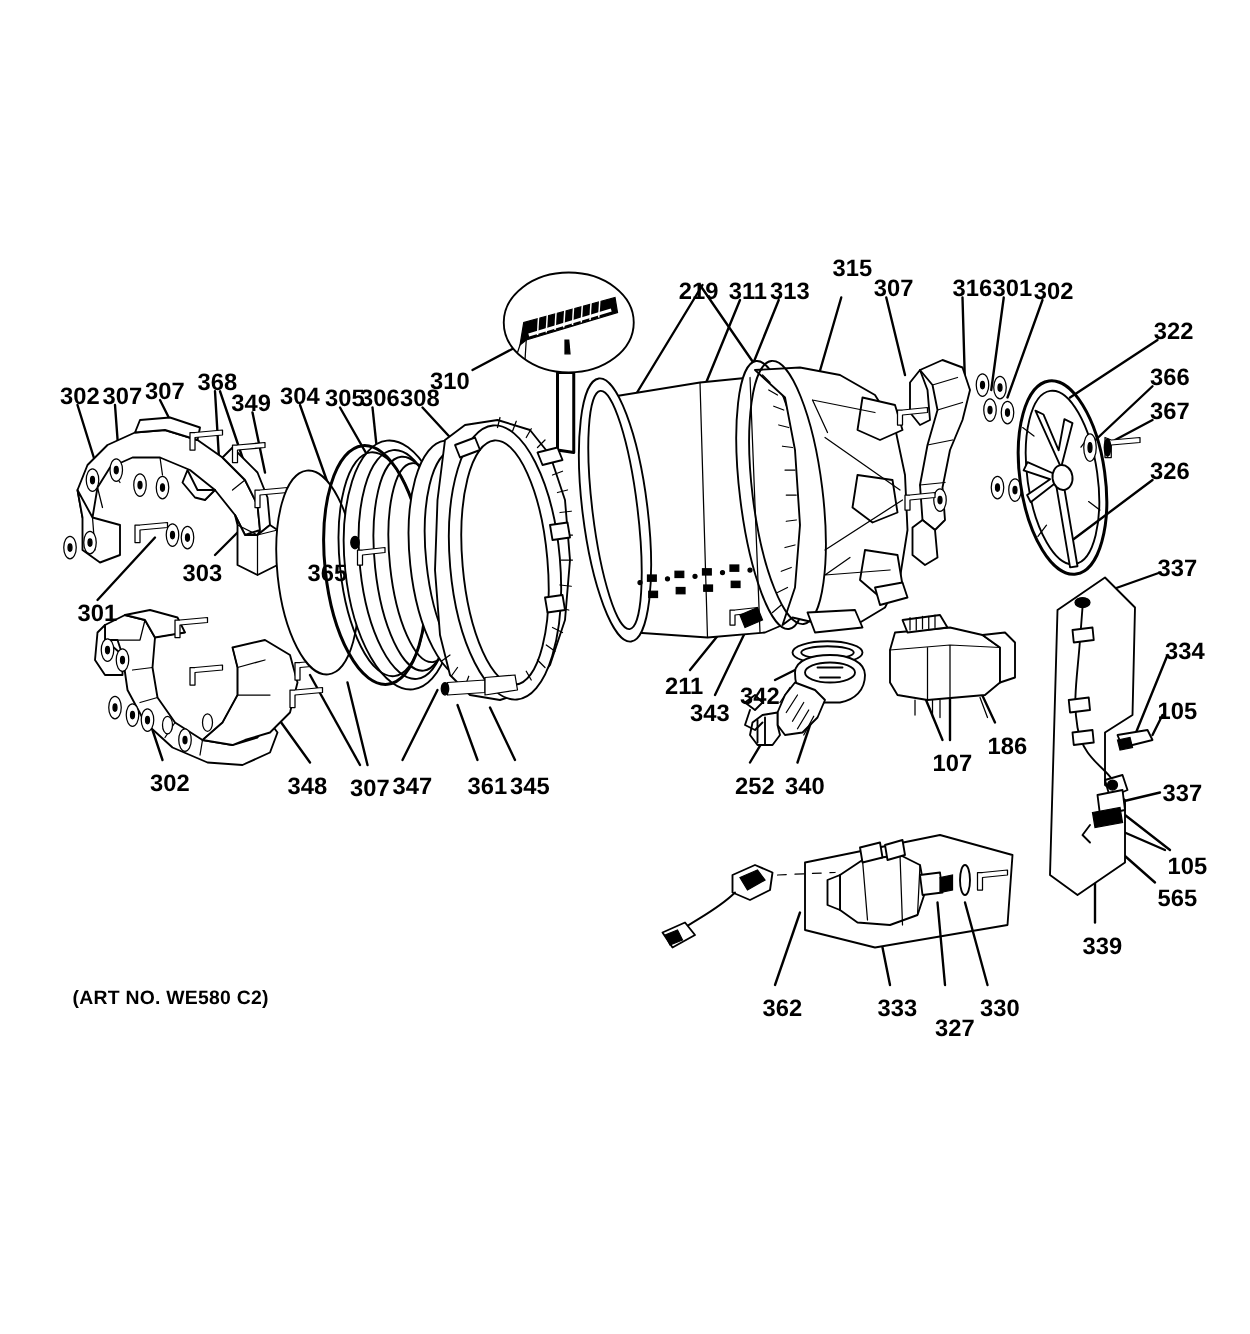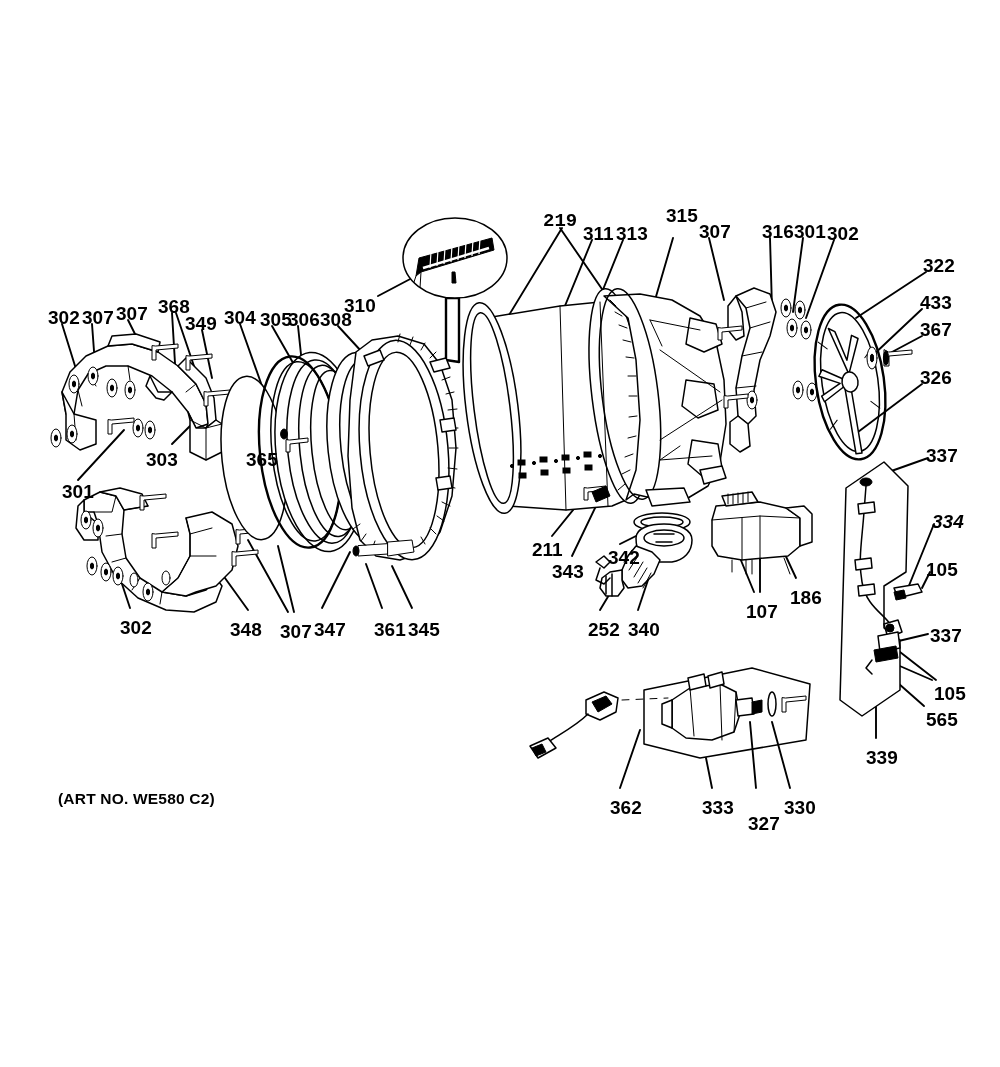--- a/index.html
+++ b/index.html
@@ -439,31 +439,31 @@
     <path class="sf" d="M586 700 L604 692 L618 698 L616 712 L600 720 L586 714 Z"></path>
     <path class="blk" d="M592 702 L606 696 L612 704 L598 712 Z"></path>
     <path class="s" d="M588 714 C576 726 560 734 548 742"></path>
     <path class="sf" d="M530 746 L548 738 L556 748 L538 758 Z"></path>
     <path class="blk" d="M532 748 L542 744 L546 752 L536 756 Z"></path>
     <path class="t" stroke-dasharray="7 7" d="M622 700 L668 698"></path>
   </g>
 </svg>
 
 <div id="labels">
-      <div class="lbl" style="left: 543px; top: 212px; font-family: Liberation Mono, monospace;">219</div>
+      <div class="lbl" style="left: 543px; top: 224px;">219</div>
       <div class="lbl" style="left: 344px; top: 296px;">310</div>
       <div class="lbl" style="left: 583px; top: 224px;">311</div>
       <div class="lbl" style="left: 616px; top: 224px;">313</div>
       <div class="lbl" style="left: 666px; top: 206px;">315</div>
       <div class="lbl" style="left: 699px; top: 222px;">307</div>
       <div class="lbl" style="left: 762px; top: 222px;">316</div>
       <div class="lbl" style="left: 794px; top: 222px;">301</div>
       <div class="lbl" style="left: 827px; top: 224px;">302</div>
       <div class="lbl" style="left: 923px; top: 256px;">322</div>
-      <div class="lbl" style="left: 920px; top: 293px;">433</div>
+      <div class="lbl" style="left: 920px; top: 293px;">366</div>
       <div class="lbl" style="left: 920px; top: 320px;">367</div>
       <div class="lbl" style="left: 920px; top: 368px;">326</div>
       <div class="lbl" style="left: 48px; top: 308px;">302</div>
       <div class="lbl" style="left: 82px; top: 308px;">307</div>
       <div class="lbl" style="left: 116px; top: 304px;">307</div>
       <div class="lbl" style="left: 158px; top: 297px;">368</div>
       <div class="lbl" style="left: 185px; top: 314px; text-align: right;">349</div>
       <div class="lbl" style="left: 224px; top: 308px;">304</div>
       <div class="lbl" style="left: 260px; top: 310px;">305</div>
       <div class="lbl" style="left: 288px; top: 310px;">306</div>
@@ -472,27 +472,27 @@
       <div class="lbl" style="left: 62px; top: 482px;">301</div>
       <div class="lbl" style="left: 246px; top: 450px;">365</div>
       <div class="lbl" style="left: 120px; top: 618px;">302</div>
       <div class="lbl" style="left: 230px; top: 620px;">348</div>
       <div class="lbl" style="left: 280px; top: 622px;">307</div>
       <div class="lbl" style="left: 314px; top: 620px;">347</div>
       <div class="lbl" style="left: 374px; top: 620px;">361</div>
       <div class="lbl" style="left: 408px; top: 620px;">345</div>
       <div class="lbl" style="left: 532px; top: 540px;">211</div>
       <div class="lbl" style="left: 552px; top: 562px;">343</div>
-      <div class="lbl" style="left: 608px; top: 548px; text-align: right;">342</div>
+      <div class="lbl" style="left: 592px; top: 548px; text-align: right;">342</div>
       <div class="lbl" style="left: 588px; top: 620px;">252</div>
       <div class="lbl" style="left: 628px; top: 620px;">340</div>
       <div class="lbl" style="left: 746px; top: 602px;">107</div>
       <div class="lbl" style="left: 790px; top: 588px;">186</div>
       <div class="lbl" style="left: 926px; top: 446px;">337</div>
-      <div class="lbl" style="left: 932px; top: 512px; font-style: italic;">334</div>
+      <div class="lbl" style="left: 932px; top: 512px;">334</div>
       <div class="lbl" style="left: 926px; top: 560px;">105</div>
       <div class="lbl" style="left: 930px; top: 626px;">337</div>
       <div class="lbl" style="left: 934px; top: 684px;">105</div>
       <div class="lbl" style="left: 926px; top: 710px;">565</div>
       <div class="lbl" style="left: 866px; top: 748px;">339</div>
       <div class="lbl" style="left: 610px; top: 798px;">362</div>
       <div class="lbl" style="left: 702px; top: 798px;">333</div>
       <div class="lbl" style="left: 748px; top: 798px; margin-top: 16px;">327</div>
       <div class="lbl" style="left: 784px; top: 798px;">330</div>
     </div>

